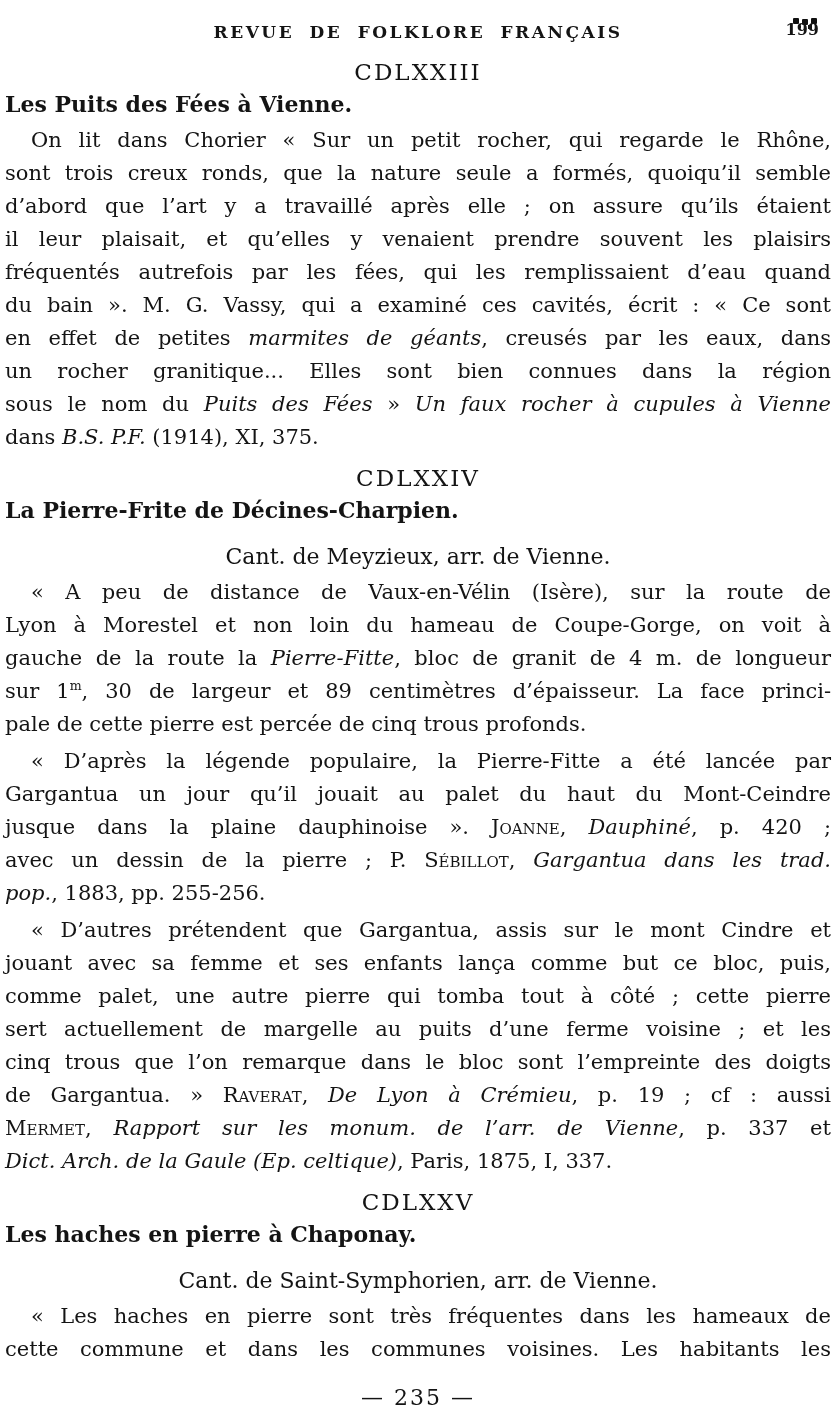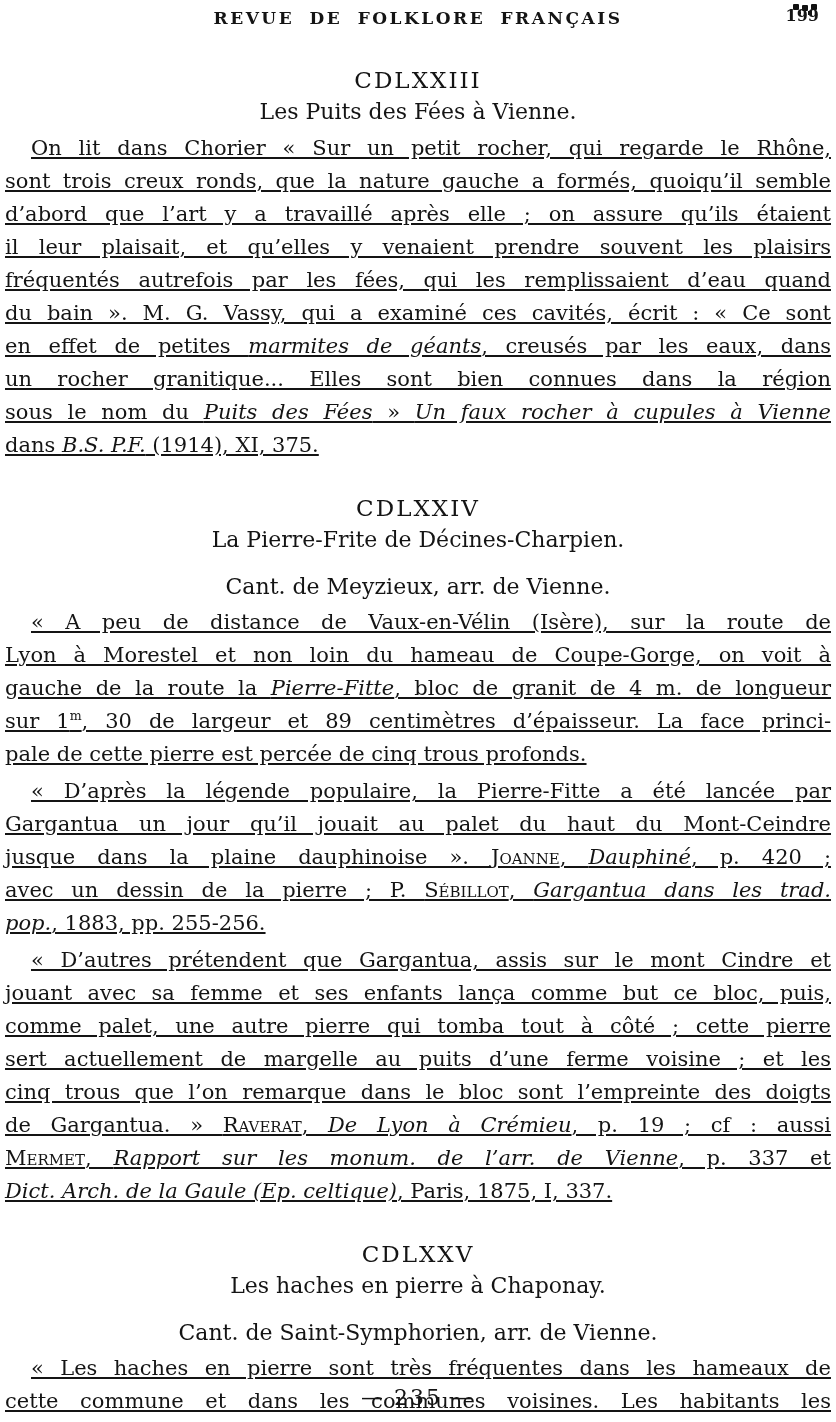--- a/index.html
+++ b/index.html
@@ -4,21 +4,21 @@
 <style>
   html, body { margin: 0; padding: 0; }
   body {
     width: 836px; height: 1422px;
     background: #ffffff;
     color: #141414;
     font-family: "DejaVu Serif", serif;
     position: relative;
     overflow: hidden;
   }
-  .page { padding: 8px 5px 0 5px; }
+  .page { padding: 22px 5px 0 5px; }
 
   .running-head {
     position: relative;
     text-align: center;
     font-size: 17px;
     font-weight: bold;
     letter-spacing: 2.5px;
     word-spacing: 7px;
     height: 26px;
   }
@@ -43,45 +43,44 @@
     width: 6px; height: 6px;
     background: #101010;
     border-radius: 1px;
     box-shadow: 9px 1px 0 #101010, 18px 0 0 #101010, 14px 6px 0 -1px #101010, 4px 6px 0 -2px #101010;
   }
 
   .section-number {
     text-align: center;
     font-size: 23px;
     letter-spacing: 2px;
-    margin-top: 32px;
+    margin-top: 10px;
     line-height: 28px;
   }
   .section-title {
-    text-align: center;
     font-size: 22px;
-    font-weight: normal;
+    font-weight: bold;
     margin-top: 2px;
     line-height: 32px;
   }
   .section-subtitle {
     text-align: center;
     font-size: 22px;
     margin-top: 16px;
     line-height: 30px;
   }
   .paragraph { margin-top: 4px; }
   .line {
     font-size: 21px;
     line-height: 33px;
     text-align: justify;
     text-align-last: justify;
     white-space: nowrap; 
   }
-  .line { white-space: normal; text-decoration: underline; }
+  .line { white-space: normal; }
   .line.indent { text-indent: 26px; }
   .line.flush { text-align-last: left; }
   .seg.i  { font-style: italic; }
   .seg.sc { font-variant: small-caps; }
   .seg.sup { vertical-align: super; font-size: 0.6em; line-height: 0; }
 
   .page-footer {
     position: absolute;
     left: 0; right: 0;
     bottom: 12px;
@@ -99,21 +98,21 @@
     <span class="blots"></span>
     <span class="pagenum">199</span>
   </div>
 
   <div id="sections">
       <section class="section">
         <div class="section-number">CDLXXIII</div>
         <div class="section-title">Les Puits des Fées à Vienne.</div>
         <div class="paragraph">
           <div class="line indent"><span class="seg">On lit dans Chorier « Sur un petit rocher, qui regarde le Rhône,</span></div>
-          <div class="line"><span class="seg">sont trois creux ronds, que la nature gauche a formés, quoiqu’il semble</span></div>
+          <div class="line"><span class="seg">sont trois creux ronds, que la nature seule a formés, quoiqu’il semble</span></div>
           <div class="line"><span class="seg">d’abord que l’art y a travaillé après elle ; on assure qu’ils étaient</span></div>
           <div class="line"><span class="seg">il leur plaisait, et qu’elles y venaient prendre souvent les plaisirs</span></div>
           <div class="line"><span class="seg">fréquentés autrefois par les fées, qui les remplissaient d’eau quand</span></div>
           <div class="line"><span class="seg">du bain ». M. G. Vassy, qui a examiné ces cavités, écrit : « Ce sont</span></div>
           <div class="line"><span class="seg">en effet de petites </span><span class="seg i">marmites de géants</span><span class="seg">, creusés par les eaux, dans</span></div>
           <div class="line"><span class="seg">un rocher granitique... Elles sont bien connues dans la région</span></div>
           <div class="line"><span class="seg">sous le nom du </span><span class="seg i">Puits des Fées</span><span class="seg"> » </span><span class="seg i">Un faux rocher à cupules à Vienne</span></div>
           <div class="line flush"><span class="seg">dans </span><span class="seg i">B.S. P.F.</span><span class="seg"> (1914), XI, 375.</span></div>
         </div>
       </section>

